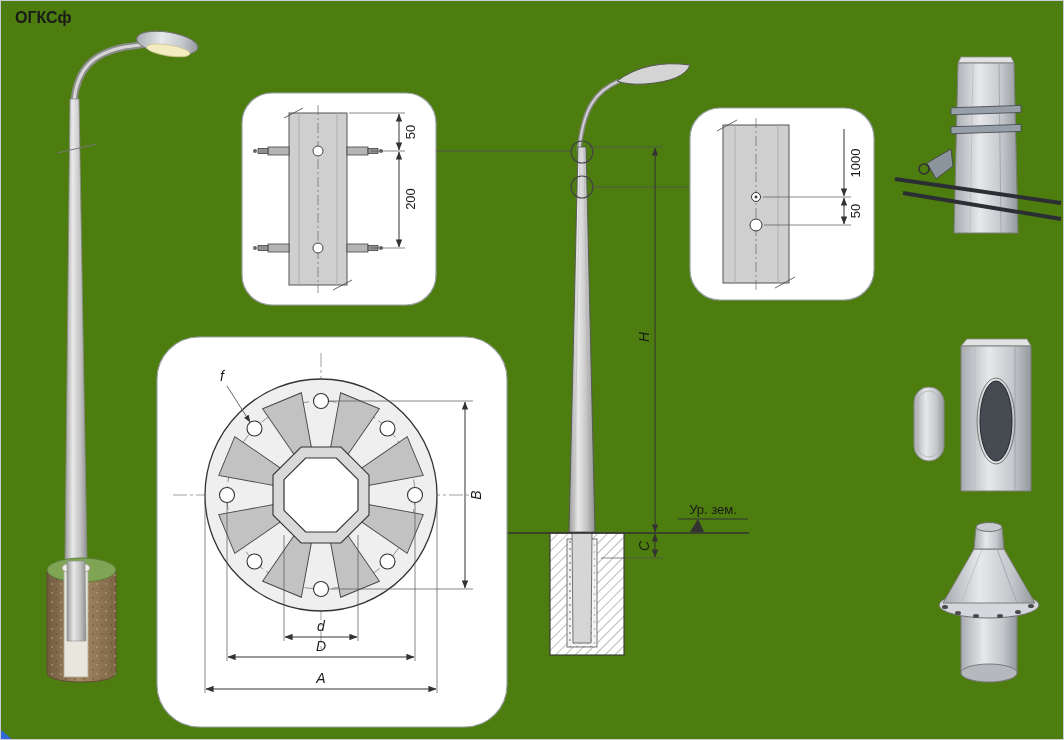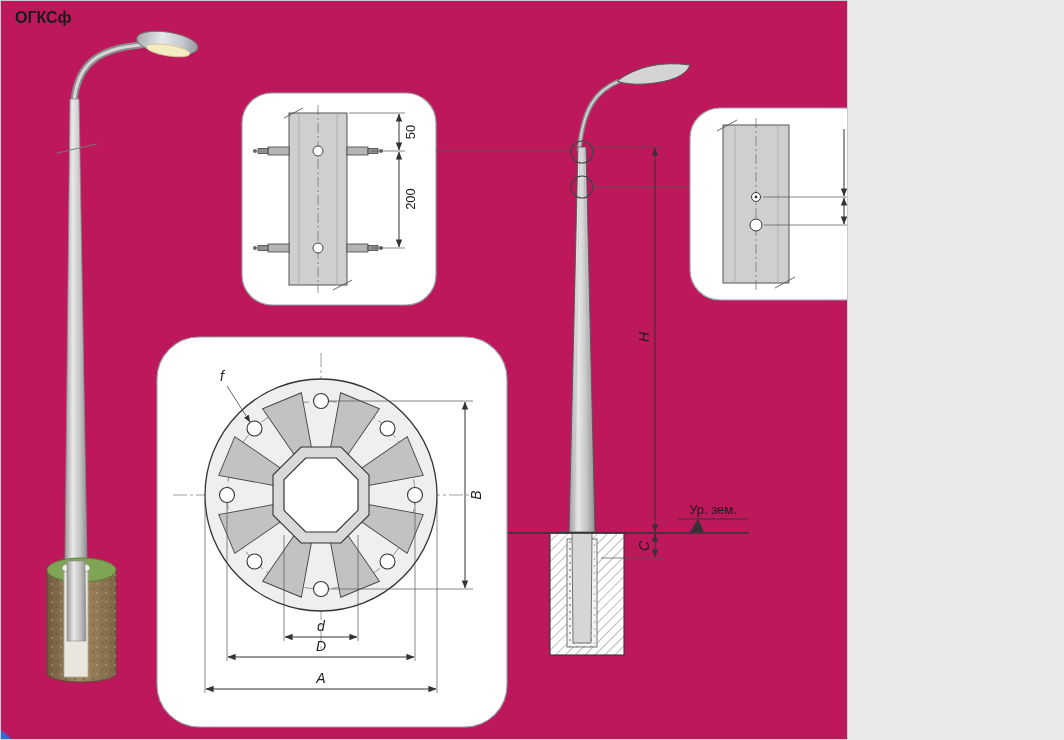--- a/index.html
+++ b/index.html
@@ -1,17 +1,17 @@
 <!DOCTYPE html>
 <html><head>
 <meta charset="utf-8">
 <style>
   html,body{margin:0;padding:0;background:#e9e9e9;}
   .stage{
-    position:relative;width:848px;height:740px;background:#be185d;
+    position:relative;width:1064px;height:740px;background:#4d7c0f;
     border:1px solid #c8cdd4;box-sizing:border-box;overflow:hidden;
     font-family:"Liberation Sans", sans-serif;
   }
   svg text{font-family:"Liberation Sans", sans-serif;fill:#1a1a1a;}
   .title-text{font-size:16px;font-weight:600;}
   .dim-num{font-size:13px;}
   .dim-letter{font-size:14px;font-style:italic;}
   .ground-text{font-size:13px;}
 </style>
 </head>

